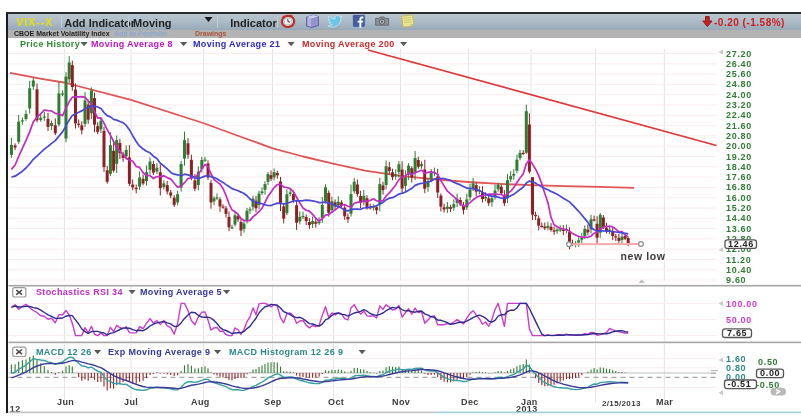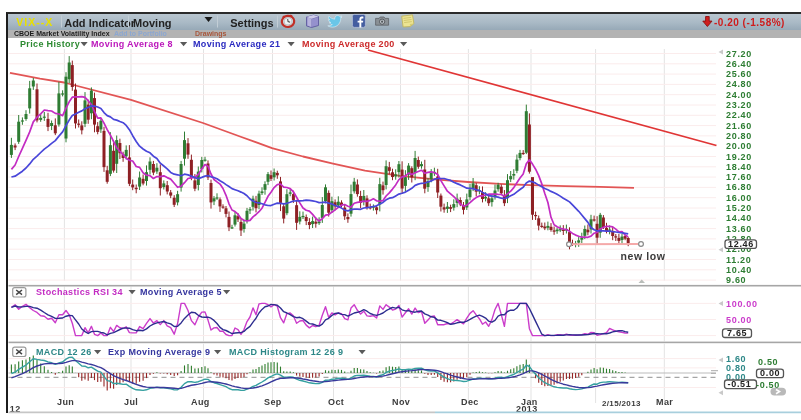--- a/index.html
+++ b/index.html
@@ -11,21 +11,21 @@
 #row2{position:absolute;left:8.4px;top:29.5px;width:792.6px;height:8.7px;background:#b3b3b3;}
 #row2 .t{position:absolute;top:0.6px;font-size:7px;font-weight:bold;}
 #chart{position:absolute;left:0;top:0;}
 </style></head><body>
 <div id="wrap">
 <div id="frame"></div>
 <div id="tb">
  <span class="t" style="left:7.9px;color:#e8e000;font-size:10.5px;letter-spacing:1px;top:2.2px;">VIX--X</span>
  <span class="t" style="left:55.8px;">Add Indicator</span>
  <span class="t" style="left:124.7px;">Moving</span>
- <span class="t" style="left:221.9px;">Settings</span>
+ <span class="t" style="left:221.9px;">Indicator</span>
 </div>
 <div id="row2">
  <span class="t" style="left:5.6px;color:#1d1d1d;">CBOE Market Volatility Index</span>
  <span class="t" style="left:105.6px;color:#8ba7d1;">Add to Portfolio</span>
  <span class="t" style="left:186.6px;color:#a8563a;">Drawings</span>
 </div>
 <svg id="chart" width="801" height="420" viewBox="0 0 801 420" style="font-family:'Liberation Sans',sans-serif;">
 <path d="M204.5 17 L212.5 17 L208.5 22 Z" fill="#1a1a1a"></path>
 <path d="M61.5 15.5v12M128.5 15.5v12M217.5 15.5v12M277.5 15.5v12" stroke="#c3ced6" stroke-width="1"></path>
 <g transform="translate(281,14.2) rotate(-8 7 7)">

